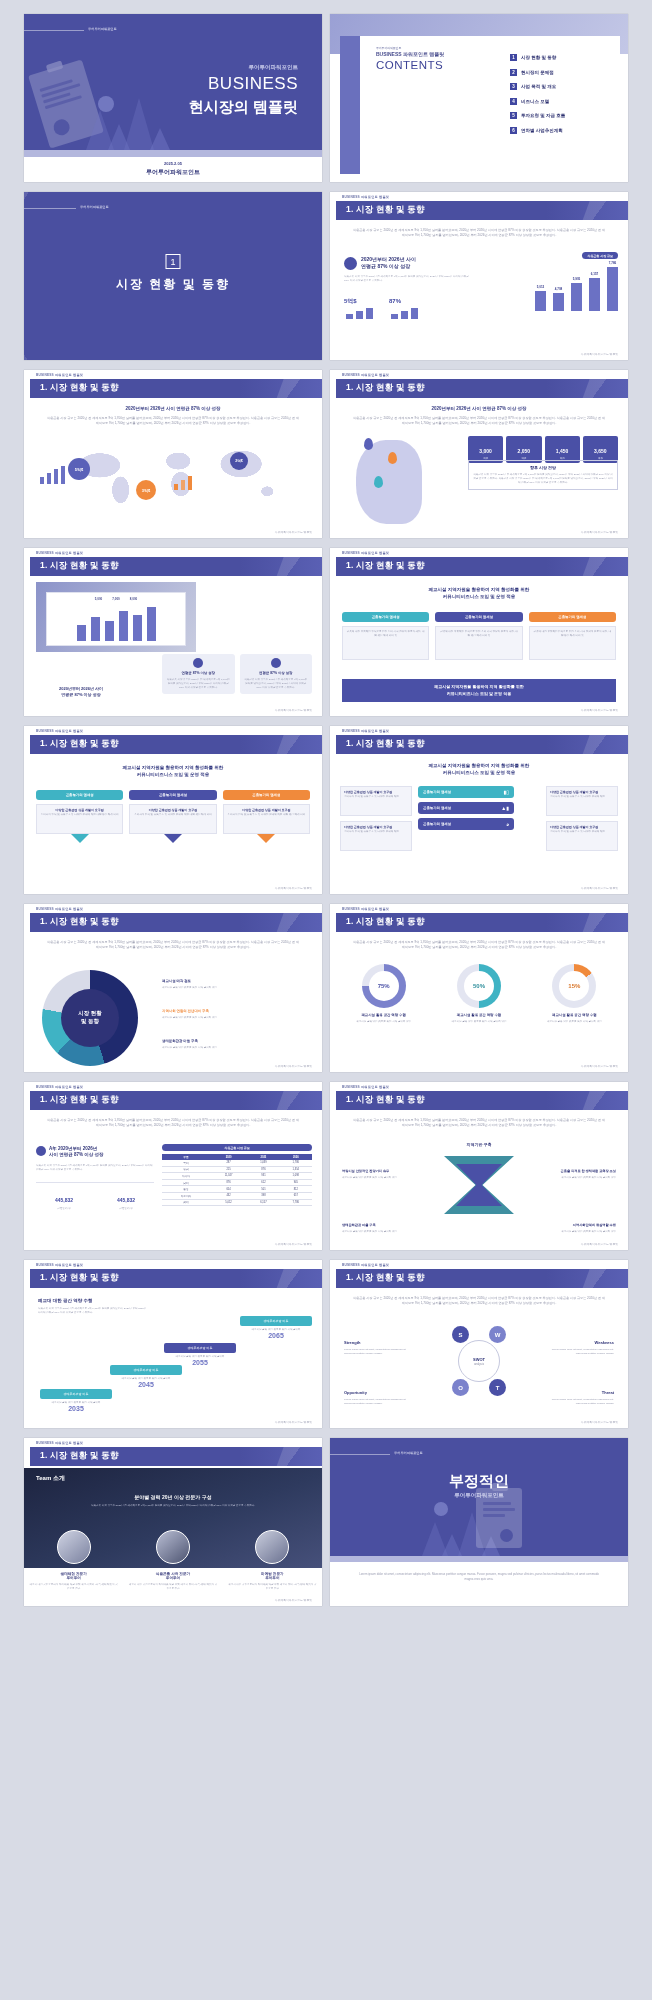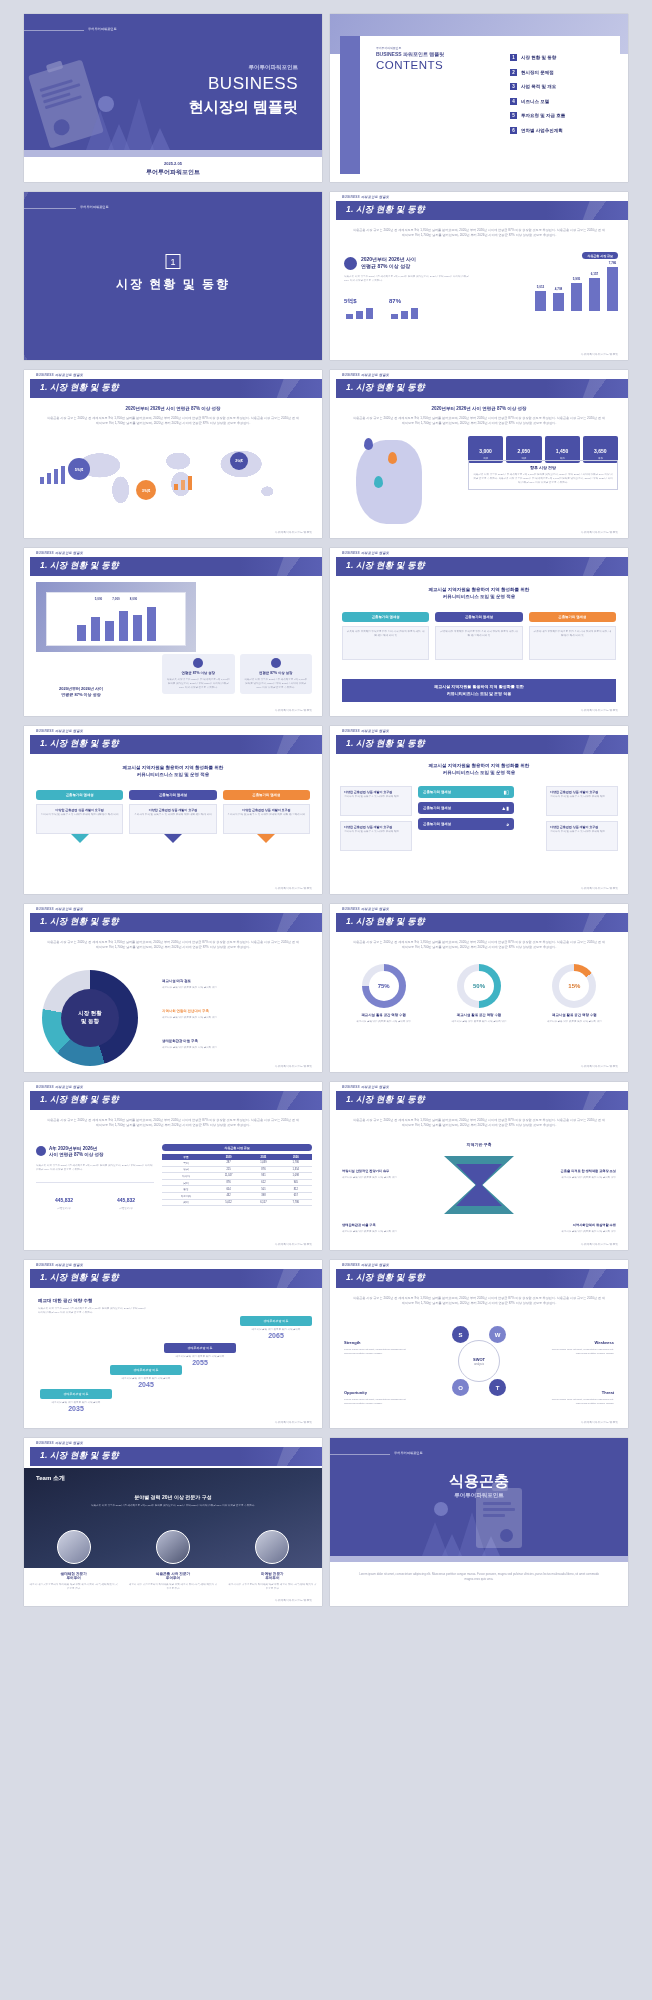--- a/index.html
+++ b/index.html
@@ -20,21 +20,20 @@
     width: 100%;
     height: 168px;
     background: #ffffff;
     overflow: hidden;
     box-shadow: 0 0 1px rgba(0,0,0,.25);
   }
   
   .hdr {
     position:absolute; top:0; left:0; right:0; height:30px;
     background:#fff;
-    font-style:italic;
   }
   .hdr .eyebrow {
     position:absolute; top:3px; left:12px;
     font-size:3.2px; letter-spacing:.2px; color:#6d74a8; font-weight:bold;
   }
   .hdr .bar {
     position:absolute; top:9px; left:6px; right:0; height:19px;
     background:linear-gradient(90deg,#4a4fa0 0%,#4a4fa0 72%,#5a60b4 100%);
   }
   .hdr .bar:after{
@@ -728,21 +727,21 @@
           </div>
       </div>
       <div class="foot">사업계획서파워포인트 템플릿</div>
     </div>
   </div>
 
   <div class="slide">
     <div class="tslide-top" style="height:118px">
       <div class="rule"></div>
       <div class="rlabel">루어투어파워포인트</div>
-      <div style="position:absolute;top:34px;left:0;right:0;text-align:center;color:#fff;font-size:15px;font-weight:bold">식용곤충</div>
+      <div style="position:absolute;top:34px;left:0;right:0;text-align:center;color:#fff;font-size:15px;font-weight:bold">부정적인</div>
       <div style="position:absolute;top:54px;left:0;right:0;text-align:center;color:#cdd0ee;font-size:5.5px;font-weight:bold">루어투어파워포인트</div>
       <div class="peaks" style="height:48px">
         <span style="left:92px;width:26px;height:34px;opacity:.35"></span>
         <span style="left:112px;width:20px;height:22px;opacity:.45"></span>
         <span style="left:128px;width:28px;height:44px;opacity:.35"></span>
         <span style="left:152px;width:18px;height:20px;opacity:.5"></span>
       </div>
       <div class="pie" style="left:104px;top:64px;width:14px;height:14px"></div>
       <div class="clip" style="left:146px;bottom:8px;transform:none;width:46px;height:60px">
         <div class="pad"></div>

